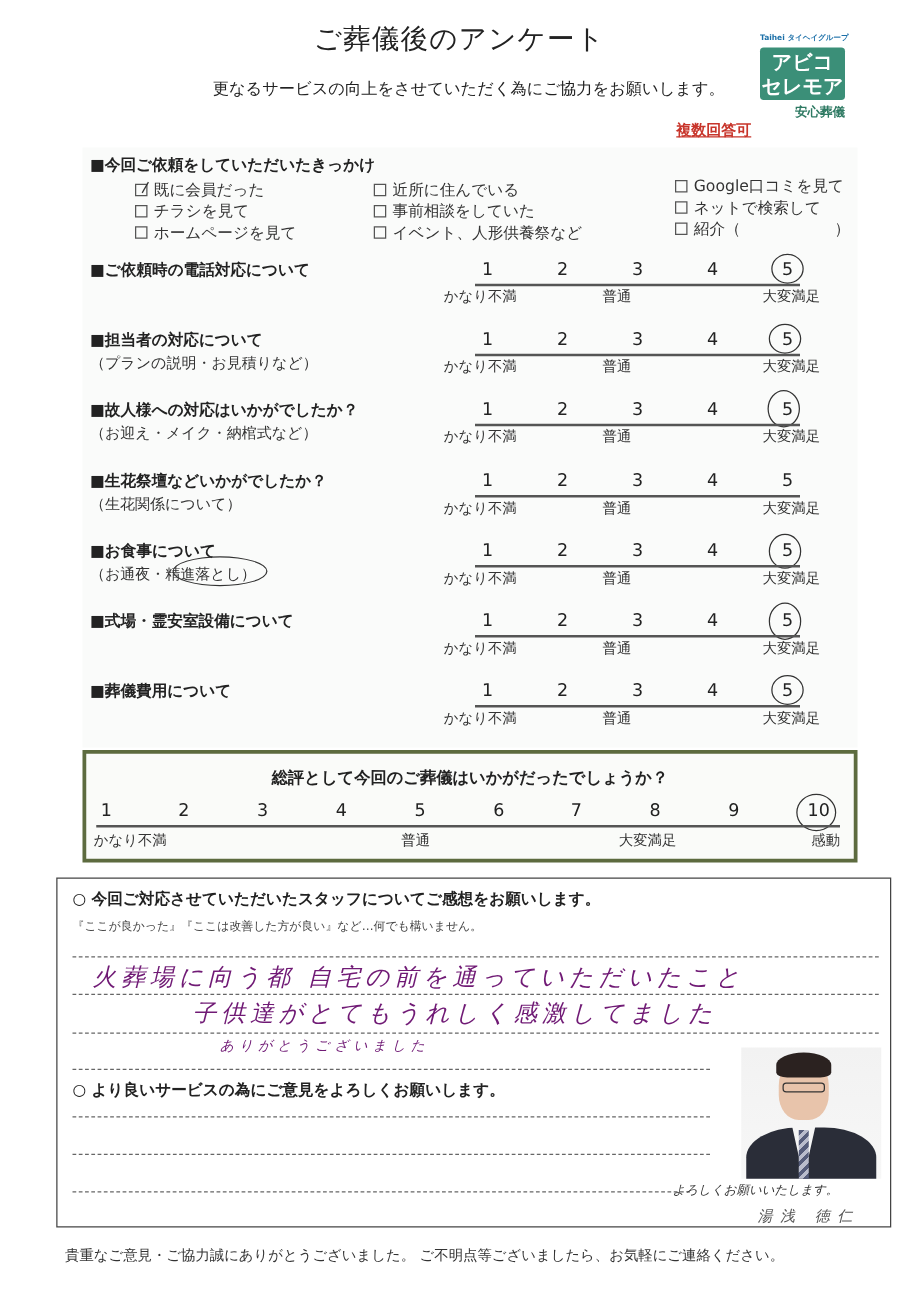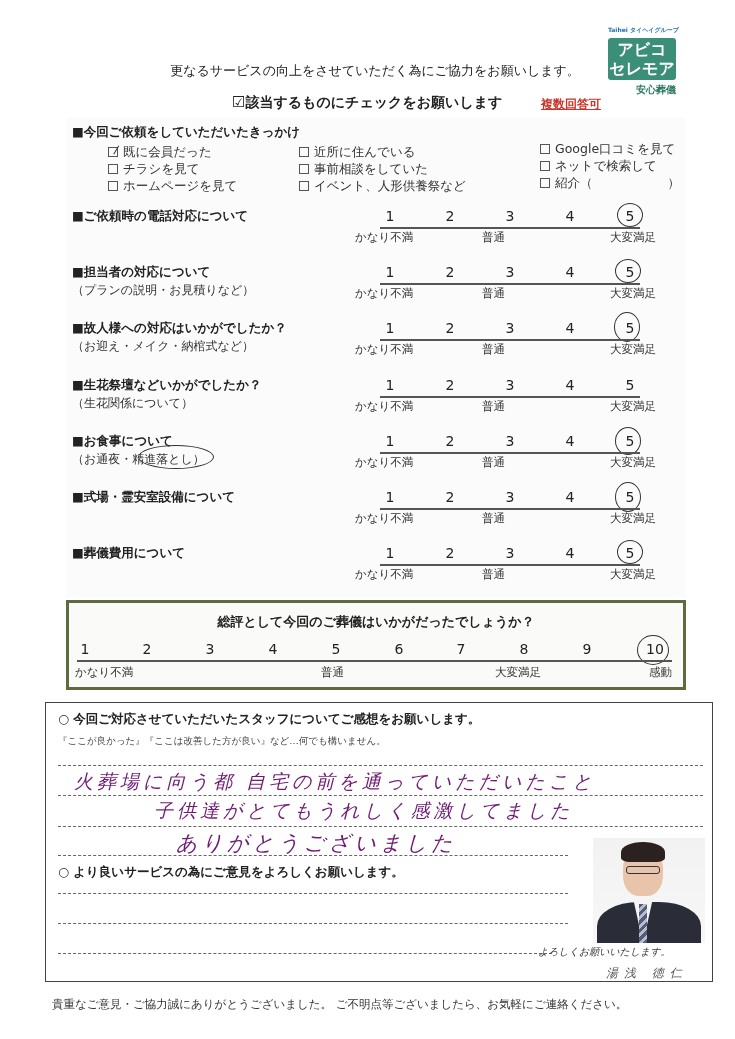--- a/index.html
+++ b/index.html
@@ -60,24 +60,22 @@
   .sign1 { position: absolute; left: 492px; top: 242px; font-family: "DejaVu Serif", "Liberation Serif", serif; font-style: italic; font-size: 10px; color: #333; white-space: nowrap; }
   .sign2 { position: absolute; left: 560px; top: 262px; font-family: "DejaVu Serif", "Liberation Serif", serif; font-style: italic; font-size: 12px; color: #555; letter-spacing: 6px; white-space: nowrap; }
 
   .footer { position: absolute; left: 52px; top: 997px; font-size: 11.5px; color: #333; white-space: nowrap; }
 </style>
 </head>
 <body>
 
 <div class="page">
 
+  <div class="title">ご葬儀後のアンケート</div>
   <div class="subtitle">更なるサービスの向上をさせていただく為にご協力をお願いします。</div>
-  <div class="instruction">
-    <span class="chk">☑</span><span>該当するものにチェックをお願いします</span>
-  </div>
   <div class="multi">複数回答可</div>
 
   <div class="logo">
     <div class="group">Taihei タイヘイグループ</div>
     <div class="box">
       <div>アビコ</div>
       <div>セレモア</div>
     </div>
     <div class="tag">安心葬儀</div>
   </div>
@@ -235,21 +233,21 @@
 
   <div class="comments">
     <div class="h" style="top:8px;">○ 今回ご対応させていただいたスタッフについてご感想をお願いします。</div>
     <div class="hint">『ここが良かった』『ここは改善した方が良い』など…何でも構いません。</div>
 
     <div class="dash" style="top:62px; width:645px;"></div>
     <div class="hand" style="left:28px; top:66px;">火葬場に向う都 自宅の前を通っていただいたこと</div>
     <div class="dash" style="top:92px; width:645px;"></div>
     <div class="hand" style="left:108px; top:95px;">子供達がとてもうれしく感激してました</div>
     <div class="dash" style="top:123px; width:645px;"></div>
-    <div class="hand" style="left:130px; top:126px; font-size:21px;">ありがとうございました</div>
+    <div class="hand" style="left:130px; top:126px; font-size:11px;">ありがとうございました</div>
     <div class="dash" style="top:152px; width:510px;"></div>
 
     <div class="h" style="top:161px;">○ より良いサービスの為にご意見をよろしくお願いします。</div>
     <div class="dash" style="top:190px; width:510px;"></div>
     <div class="dash" style="top:220px; width:510px;"></div>
     <div class="dash" style="top:250px; width:494px;"></div>
 
     <div class="photo">
       <div class="suit"></div>
       <div class="shirt"></div>

